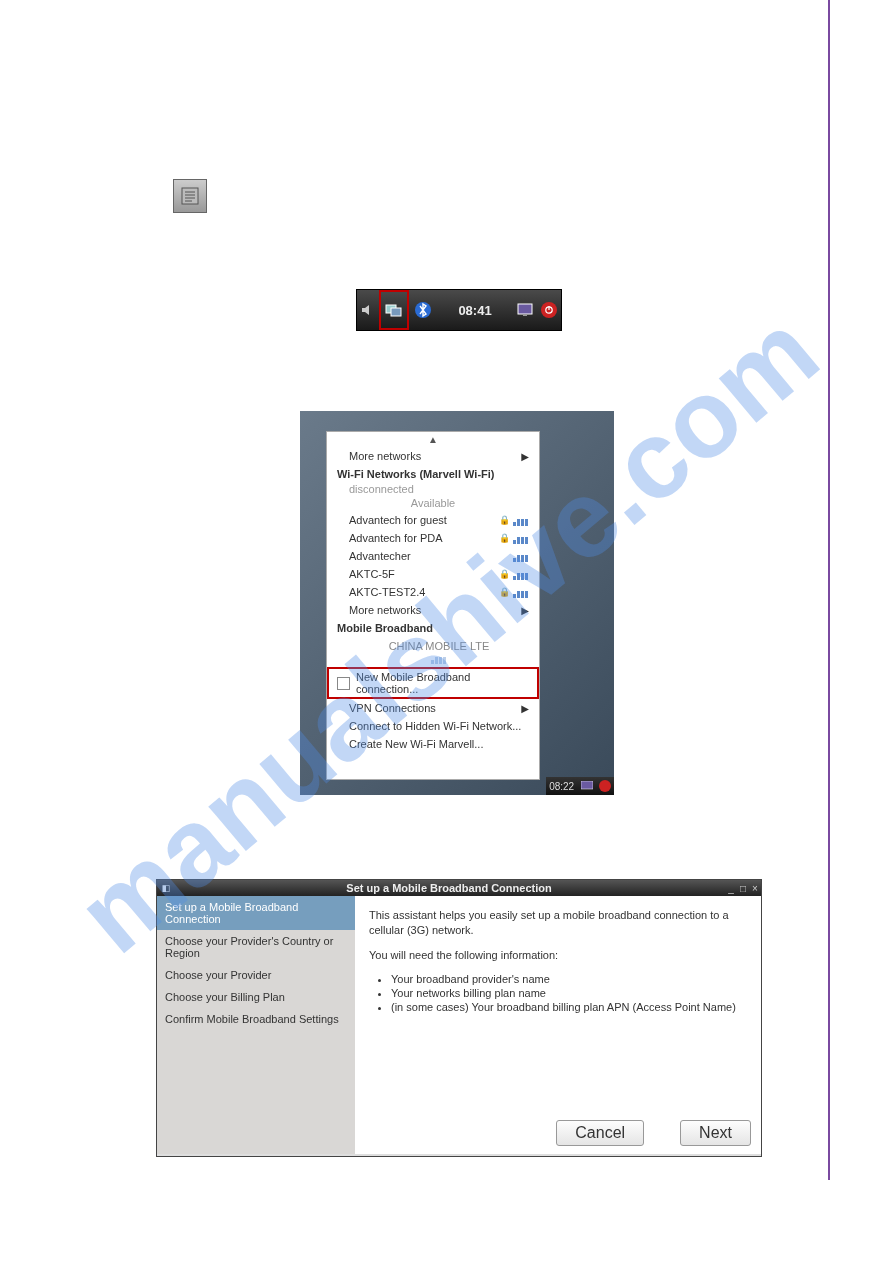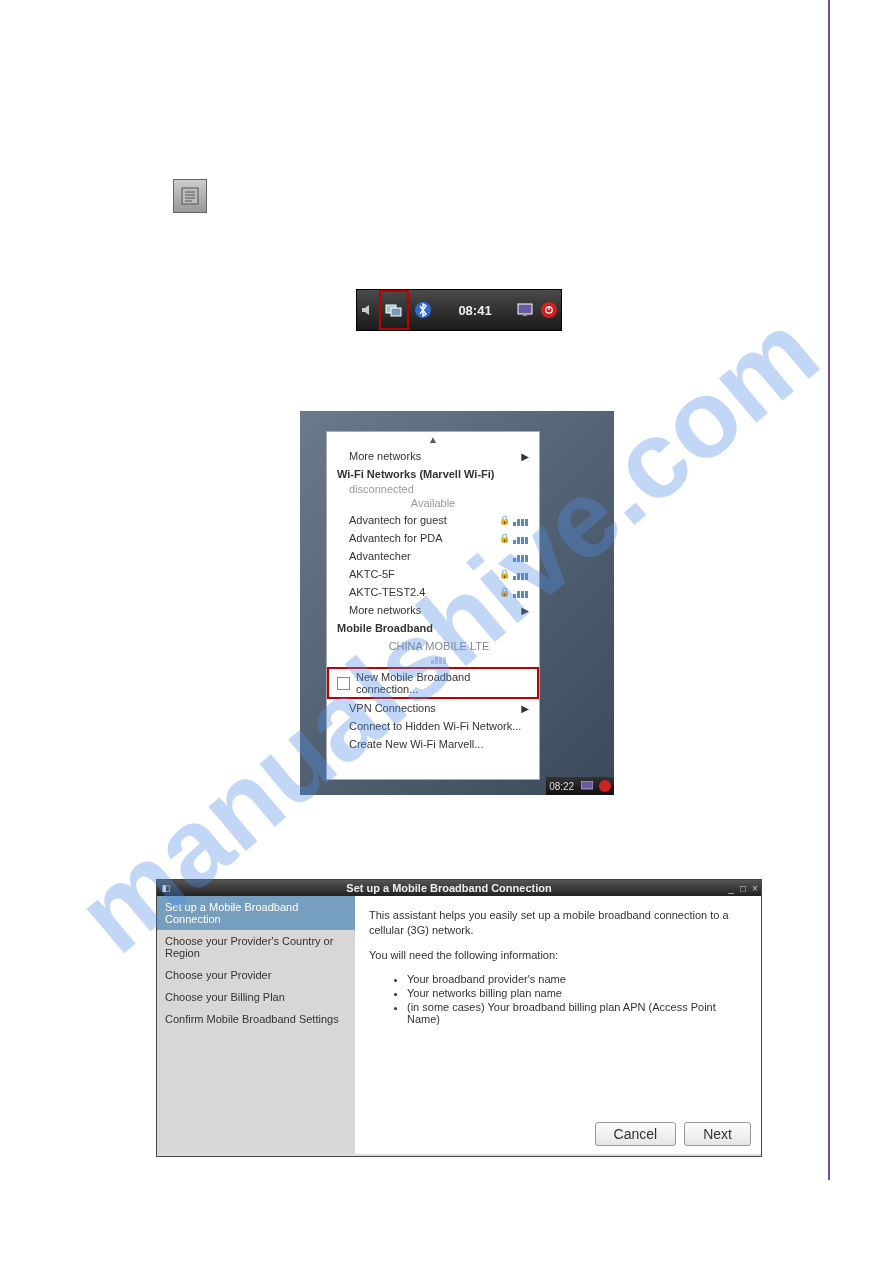--- a/index.html
+++ b/index.html
@@ -47,23 +47,23 @@
 .dlg .titlebar .ico{width:14px;height:14px;margin-left:2px;display:flex;align-items:center;justify-content:center;font-size:9px;}
 .dlg .titlebar .ttl{flex:1;text-align:center;font-weight:bold;}
 .dlg .titlebar .wbtn{width:12px;font-size:10px;color:#ccc;text-align:center;}
 .dlg .body{display:flex;height:258px;}
 .dlg .side{width:198px;background:#d9d7d5;}
 .dlg .side .step{padding:5px 8px;}
 .dlg .side .active{background:#769ebe;color:#fff;}
 .dlg .main{flex:1;background:#fff;padding:12px 14px;position:relative;}
 .dlg .main p{margin:0 0 10px 0;line-height:1.35;}
 .dlg .main ul{margin:4px 0 0 22px;padding:0;}
-.dlg .main li{margin:2px 16px;}
+.dlg .main li{margin:2px 0;}
 .dlg .btns{position:absolute;right:10px;bottom:8px;display:flex;gap:8px;}
-.dlg .btn{border:1px solid #999;background:linear-gradient(#fdfdfd,#e5e5e5);padding:3px 18px;border-radius:3px;font-size:14px;cursor:default;}
+.dlg .btn{border:1px solid #999;background:linear-gradient(#fdfdfd,#e5e5e5);padding:3px 18px;border-radius:3px;font-size:16px;cursor:default;margin-left:28px;}
 </style>
 </head>
 <body>
 
 <div class="page">
   <div class="right-border"></div>
   <div class="watermark">manualshive.com</div>
 
   <div class="note-icon">
     <svg viewBox="0 0 20 20">

